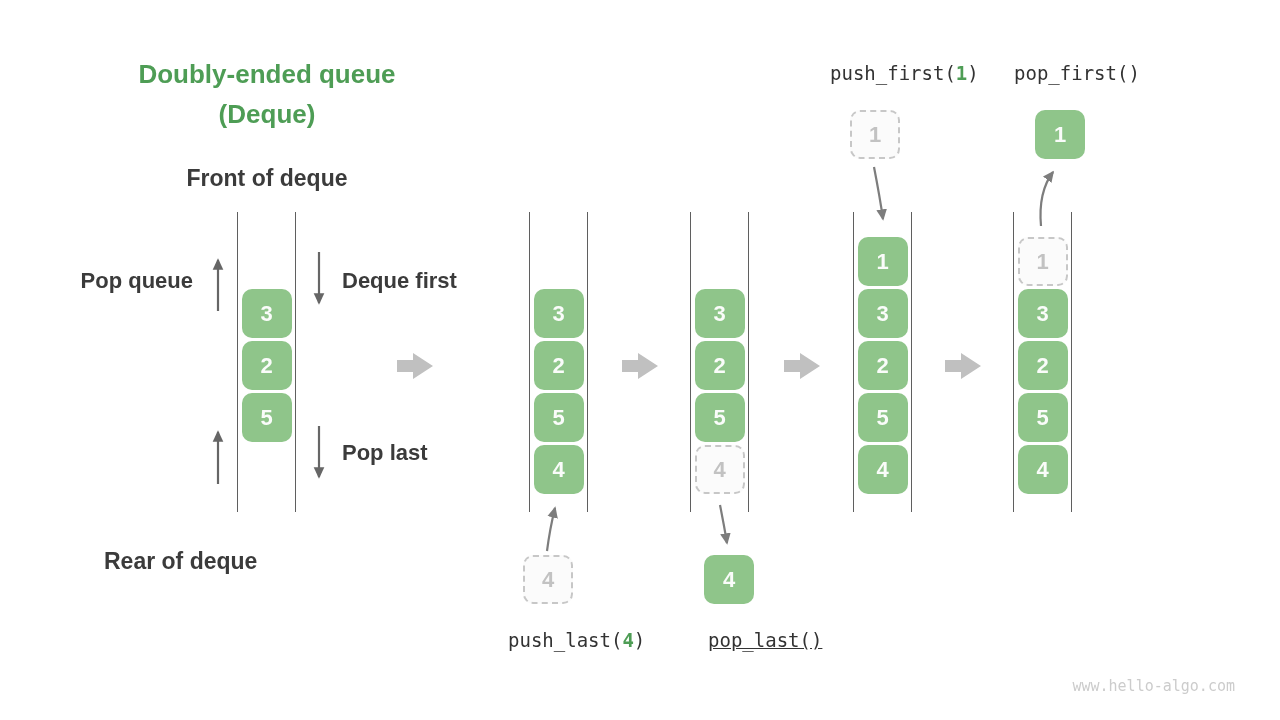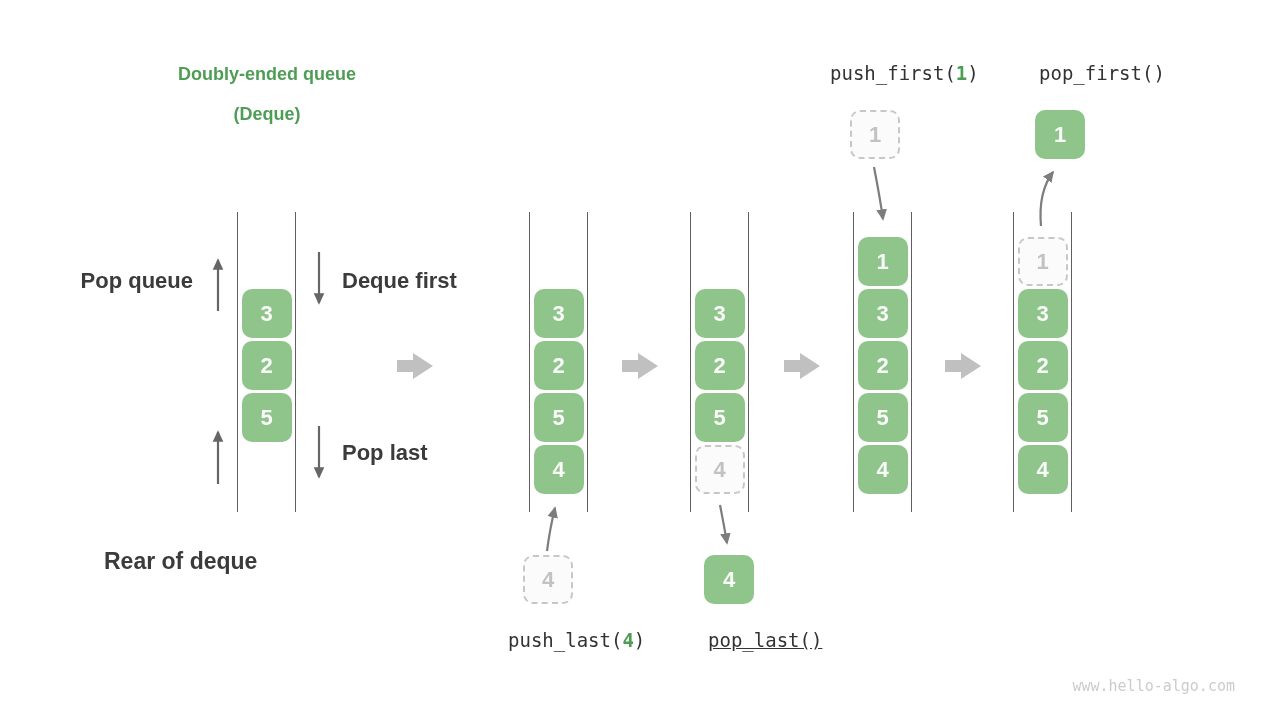--- a/index.html
+++ b/index.html
@@ -4,21 +4,21 @@
 <style>
   html,body{margin:0;padding:0;background:#ffffff;}
   .stage{
     position:relative;width:1280px;height:720px;background:#ffffff;
     font-family:"Liberation Sans",sans-serif;overflow:hidden;
   }
   .overlay{position:absolute;left:0;top:0;z-index:3;pointer-events:none;}
 
   .title{
     position:absolute;left:67px;top:54px;width:400px;text-align:center;
-    color:var(--title-green,#4e9d55);font-size:18px;font-weight:bold;line-height:40px;
+    color:var(--title-green,#4e9d55);font-size:26px;font-weight:bold;line-height:40px;
     z-index:2;
   }
   .lbl{
     position:absolute;color:var(--label-dark,#3b3b3b);font-weight:bold;z-index:2;
     line-height:26px;white-space:nowrap;
   }
   .lbl.big{font-size:23px;}
   .lbl.side{font-size:22px;}
   .front{left:117px;top:165px;width:300px;text-align:center;}
   .rear{left:104px;top:548px;width:300px;}
@@ -28,21 +28,21 @@
   .pop-last-lbl{left:342px;top:440px;}
 
   .code{
     position:absolute;font-family:"DejaVu Sans Mono",monospace;font-size:19px;
     color:var(--code-text,#333333);white-space:pre;z-index:2;
   }
   .code .arg{color:var(--title-green,#4e9d55);font-weight:bold;}
   .op-push-last{left:508px;top:629px;}
   .op-pop-last{left:708px;top:629px;text-decoration:underline;}
   .op-push-first{left:830px;top:62px;}
-  .op-pop-first{left:1039px;top:62px;}
+  .op-pop-first{left:1014px;top:62px;}
 
   .channel{
     position:absolute;width:57px;height:300px;
     border-left:1.5px solid var(--line-gray,#5f5f5f);
     border-right:1.5px solid var(--line-gray,#5f5f5f);
     z-index:2;
   }
   .cell{
     position:absolute;width:50px;height:49px;border-radius:10px;
     display:flex;align-items:center;justify-content:center;
@@ -90,20 +90,21 @@
     <path d="M720,505 Q724,525 727,543" style="stroke:var(--op-arrow,#7d7d7d)" stroke-width="2.2" fill="none" marker-end="url(#ah-op)"></path>
     <path d="M874,167 Q880,198 883,219" style="stroke:var(--op-arrow,#7d7d7d)" stroke-width="2.2" fill="none" marker-end="url(#ah-op)"></path>
     <path d="M1041,226 Q1038,192 1053,172" style="stroke:var(--op-arrow,#7d7d7d)" stroke-width="2.2" fill="none" marker-end="url(#ah-op)"></path>
   </svg>
 
   <div class="title">
     <div>Doubly-ended queue</div>
     <div>(Deque)</div>
   </div>
 
+  <div class="lbl big front">Front of deque</div>
   <div class="lbl big rear">Rear of deque</div>
 
   <div class="lbl side pop-first-lbl">Pop queue</div>
   <div class="lbl side push-first-lbl">Deque first</div>
   <div class="lbl side pop-last-lbl">Pop last</div>
 
   <div class="code op-push-last"><span>push_last(</span><span class="arg">4</span><span>)</span></div>
   <div class="code op-pop-last"><span>pop_last()</span><span class="arg"></span><span></span></div>
   <div class="code op-push-first"><span>push_first(</span><span class="arg">1</span><span>)</span></div>
   <div class="code op-pop-first"><span>pop_first()</span><span class="arg"></span><span></span></div>

